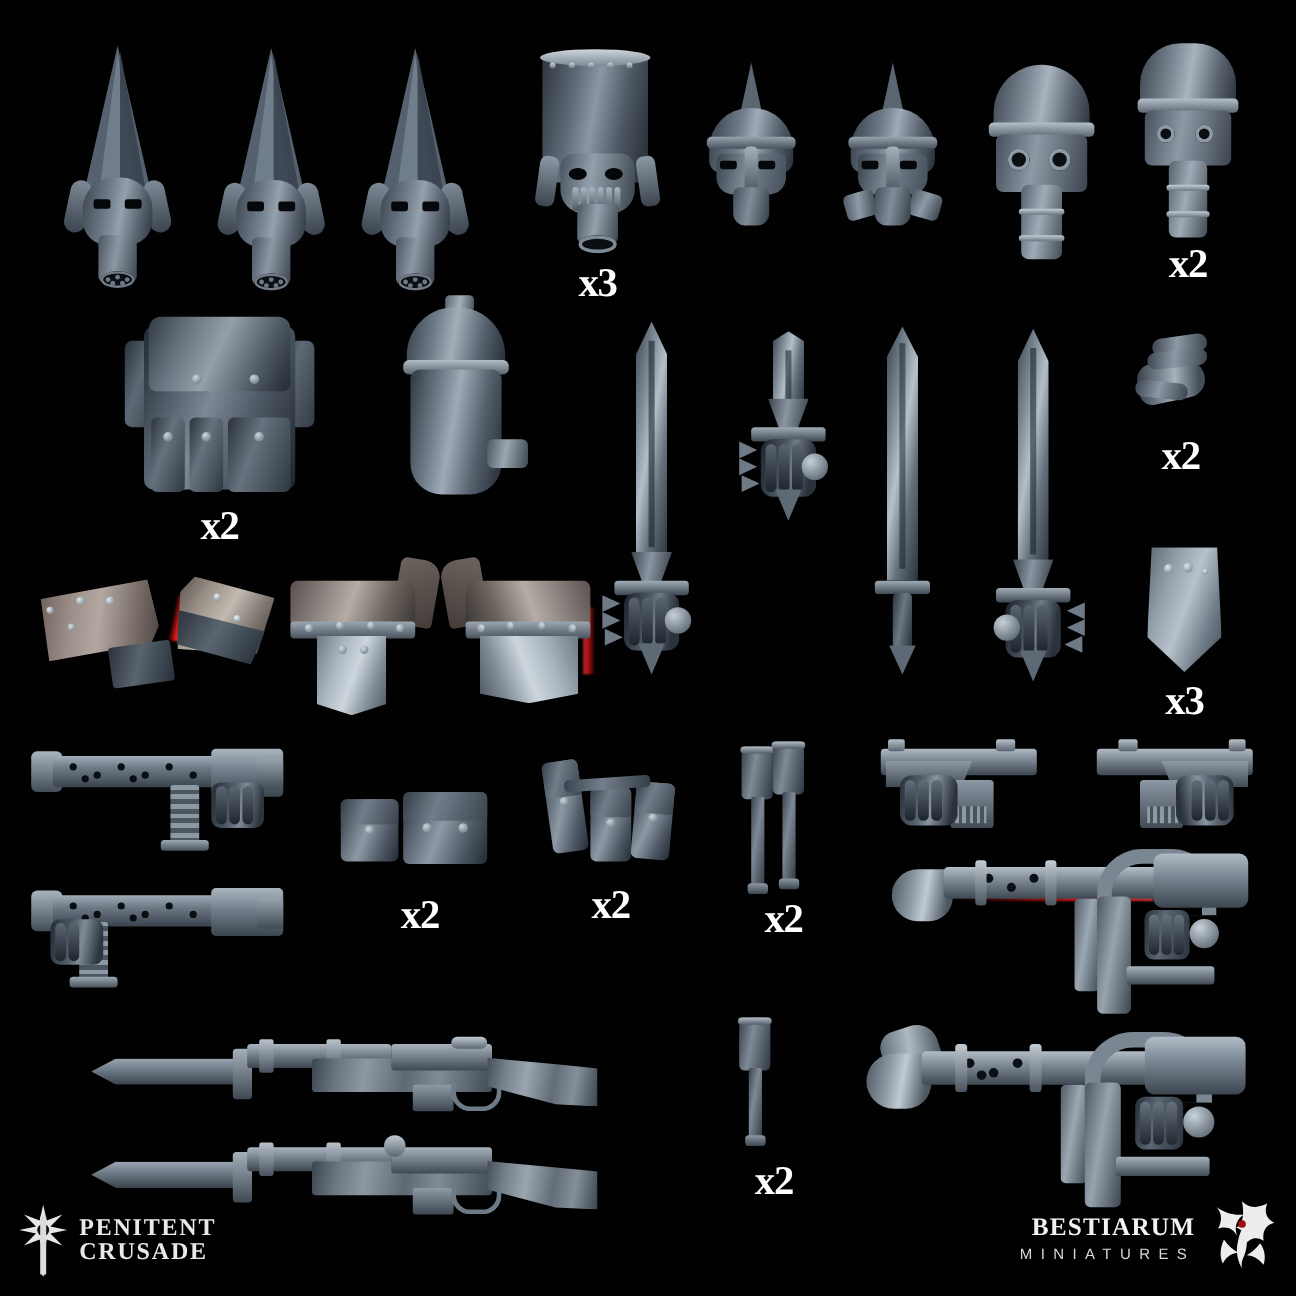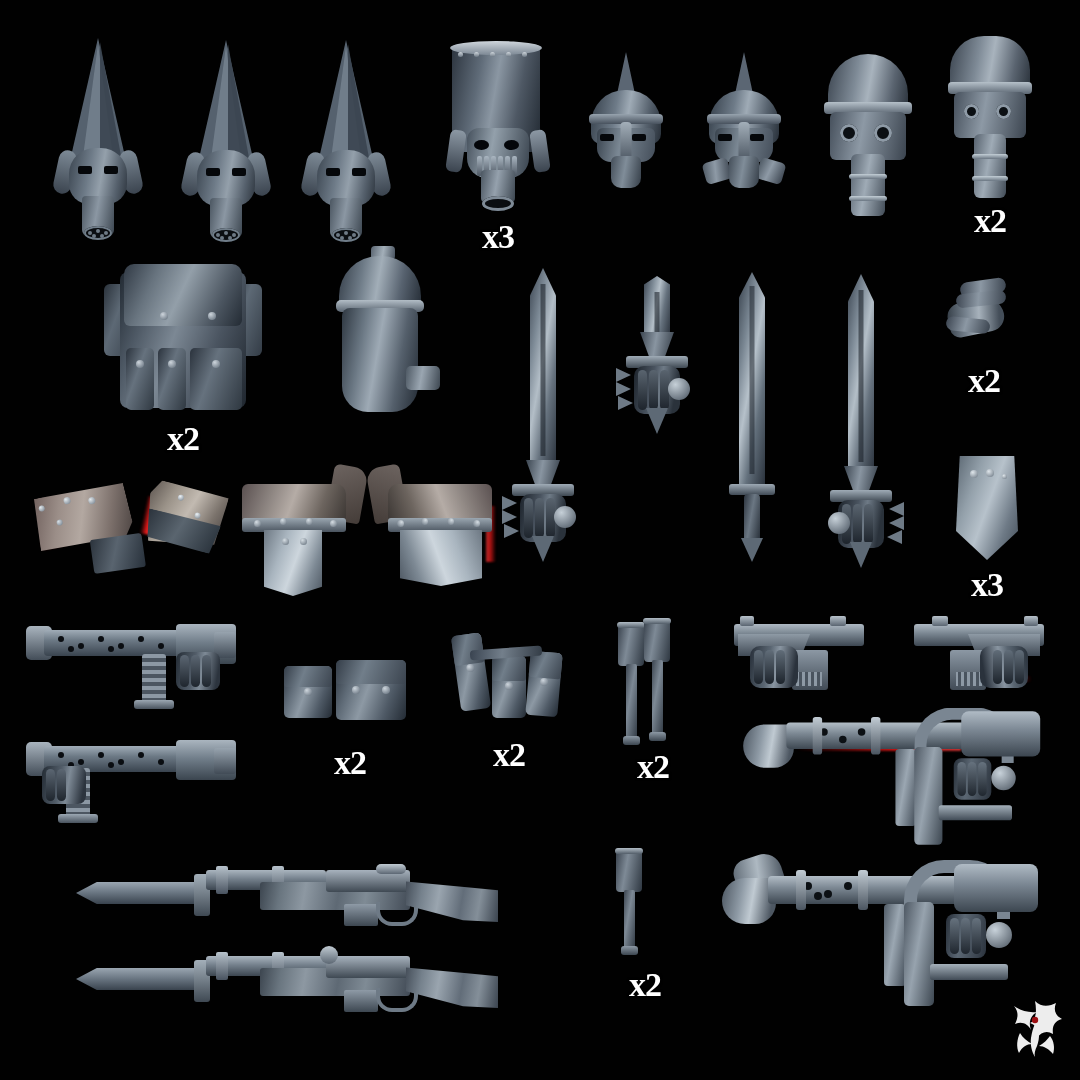--- a/index.html
+++ b/index.html
@@ -1157,22 +1157,42 @@
       <div class="hand">
         <i style="left:4px;top:4px"></i>
           <i style="left:15px;top:4px"></i>
           <i style="left:26px;top:4px"></i>
       </div>
       <div class="ball"></div>
       <div class="foot"></div>
     </div>
   </div>
 
+  <div id="logo-left">
+    <div class="mark">
+      <svg viewBox="0 0 44 62" width="44" height="62" aria-hidden="true">
+        <g fill="#e6e6e6">
+          <path d="M22 2 L25 15 L38 10 L28 20 L42 23 L28 26 L38 36 L25 31 L22 44 L19 31 L6 36 L16 26 L2 23 L16 20 L6 10 L19 15 Z"></path>
+          <circle cx="22" cy="23" r="5" fill="#111"></circle>
+          <rect x="19.5" y="12" width="5" height="48" fill="#dcdcdc"></rect>
+          <path d="M19.5 58 L24.5 58 L22 62 Z" fill="#dcdcdc"></path>
+        </g>
+      </svg>
+    </div>
+    <div class="words">
+      <div>PENITENT</div>
+      <div>CRUSADE</div>
+    </div>
+  </div>
 
   <div id="logo-right">
+    <div class="words">
+      <div class="brand">Bestiarum</div>
+      <div class="sub">MINIATURES</div>
+    </div>
     <div class="emblem">
       <svg viewBox="0 0 58 58" width="58" height="58" aria-hidden="true">
         <g fill="#ededed">
           <path d="M29 1 C36 8 44 6 50 3 C47 11 50 16 56 19 C48 21 46 27 47 34 C41 30 35 32 31 38 C33 30 30 25 24 23 C30 21 31 11 29 1 Z"></path>
           <path d="M8 6 C13 12 12 18 9 24 C16 21 22 24 25 30 C22 22 25 15 31 12 C23 13 15 11 8 6 Z"></path>
           <path d="M29 24 C34 29 34 38 31 46 C29 50 28 54 29 57 C26 52 24 45 25 38 C26 32 27 28 29 24 Z"></path>
           <path d="M44 36 C48 41 49 48 47 54 C43 49 38 46 33 46 C38 43 41 40 44 36 Z"></path>
           <path d="M14 33 C11 39 10 47 13 53 C16 47 21 44 26 44 C21 41 17 38 14 33 Z"></path>
           <circle cx="29" cy="20" r="3.2" fill="#9c0f12"></circle>
         </g>

